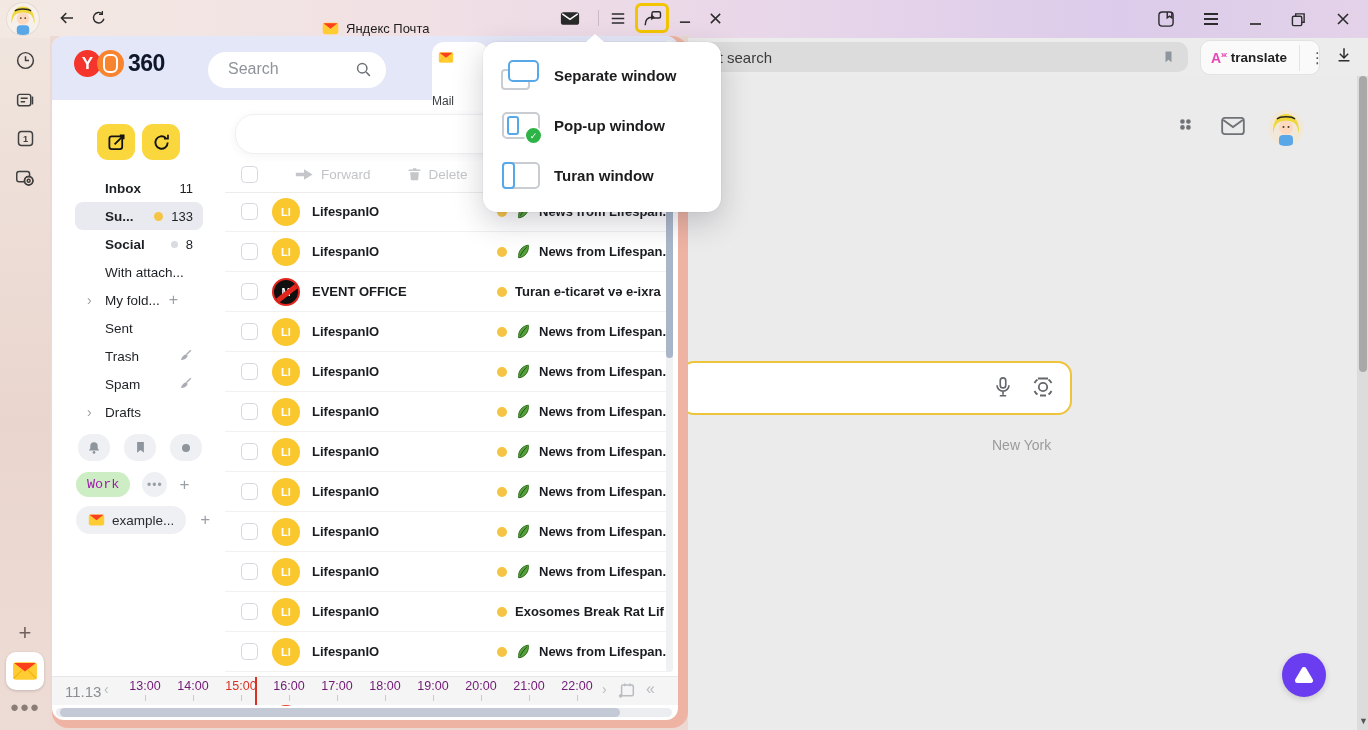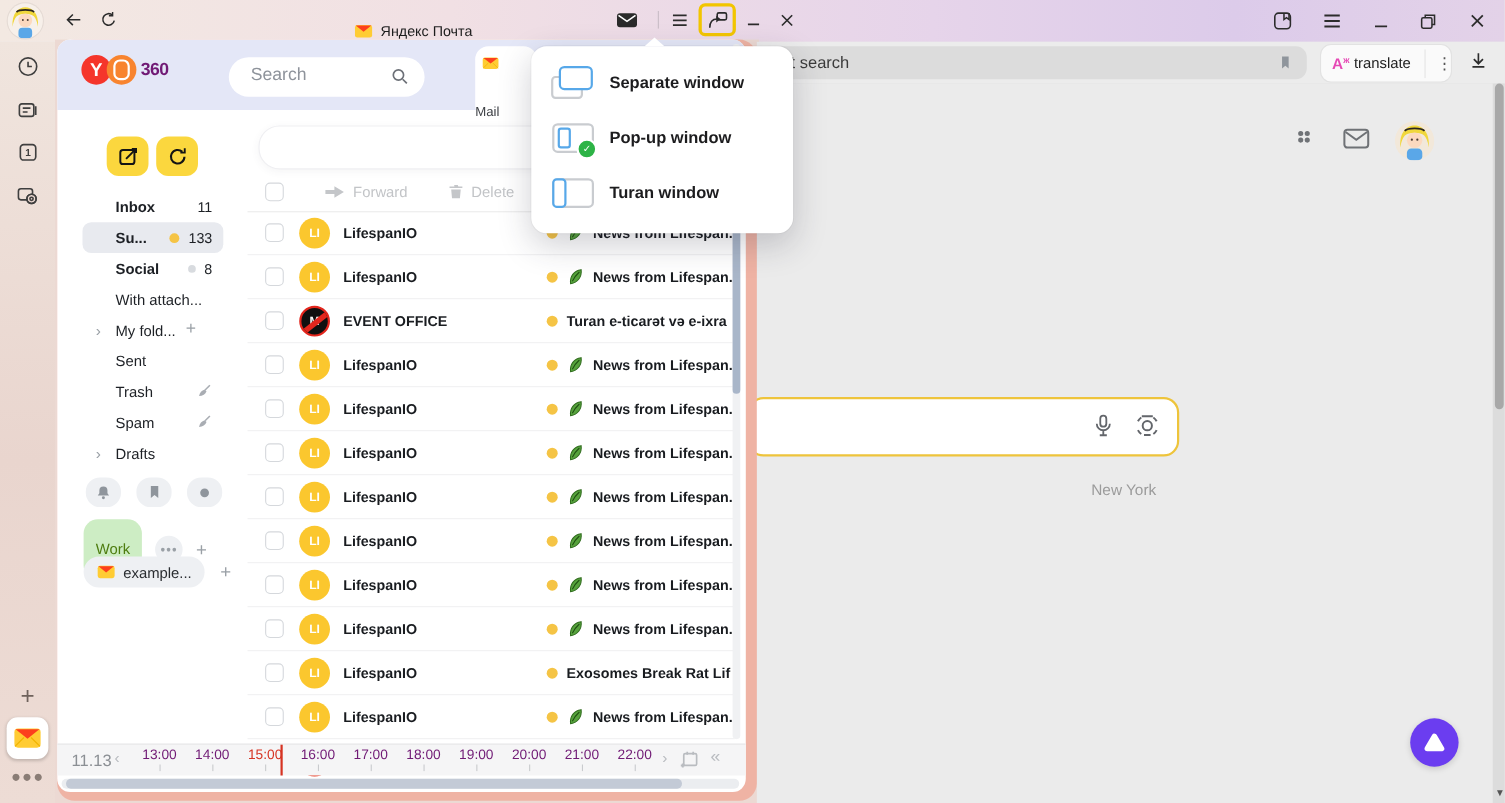--- a/index.html
+++ b/index.html
@@ -23,21 +23,21 @@
   .avatar-sm{left:7px;top:3px;width:32px;height:32px;border-radius:50%;overflow:hidden;box-shadow:0 0 0 1px rgba(0,0,0,.06);}
 
   
   .addr-row{left:688px;top:38px;width:680px;height:38px;background:#ececec;border-bottom:1px solid #dedede;}
   .addr-pill{position:absolute;left:0px;top:4px;width:500px;height:30px;background:#dcdcdc;border-radius:0 10px 10px 0;display:flex;align-items:center;}
   .addr-text{margin-left:14px;font-size:15px;color:#3c3c3c;}
   .addr-bm{position:absolute;right:12px;top:7px;}
   .tr-group{position:absolute;left:512px;top:2px;width:118px;height:33px;background:#fafafa;border:1px solid #e2e2e2;border-radius:10px;display:flex;align-items:center;}
   .tr-a{color:#e649b5;font-weight:700;font-size:14px;margin-left:10px;}
   .tr-a sup{font-size:8px;}
-  .tr-label{font-size:13.5px;color:#222;margin-left:4px;}
+  .tr-label{font-size:13.5px;color:#222;margin-left:4px;font-weight:bold;}
   .tr-dots{margin-left:12px;color:#555;font-size:15px;border-left:1px solid #e4e4e4;padding:4px 0 4px 10px;}
   .dl-btn{position:absolute;left:646px;top:6px;}
   .page{left:688px;top:76px;width:670px;height:654px;background:#ebebeb;}
   .page-ic-row{left:1176px;top:110px;display:flex;align-items:center;gap:22px;}
   .page-av{width:36px;height:36px;border-radius:50%;overflow:hidden;}
   .ysearch{left:680px;top:361px;width:388px;height:50px;background:#fff;border:2px solid #eec43b;border-radius:14px;}
   .ysearch-ics{position:absolute;right:14px;top:11px;display:flex;gap:16px;color:#63666b;}
   .location{left:992px;top:437px;font-size:14px;color:#9b9b9b;}
   .alice{left:1282px;top:653px;width:44px;height:44px;border-radius:50%;background:#6b3df0;display:flex;align-items:center;justify-content:center;box-shadow:0 2px 6px rgba(0,0,0,.15);}
   .r-scroll{left:1357px;top:76px;width:11px;height:654px;background:#dcdcdc;}
@@ -53,21 +53,21 @@
   .tb-title{position:absolute;left:272px;top:0;height:36px;display:flex;align-items:flex-end;gap:7px;font-size:13px;color:#1d1d1d;}
   .tb-sep{position:absolute;left:548px;top:10px;width:1px;height:16px;background:#c9bcc6;}
   .tb-hl{position:absolute;left:585px;top:3px;width:34px;height:30px;border:3px solid #f2c500;border-radius:6px;box-sizing:border-box;}
 
   
   .m-header{left:0;top:0;width:626px;height:64px;background:#e4e7f7;}
   .logo{position:absolute;left:22px;top:14px;display:flex;align-items:center;}
   .logo-y{width:27px;height:27px;border-radius:50%;background:#f5352b;color:#fff;font-weight:800;font-size:17px;display:flex;align-items:center;justify-content:center;}
   .logo-o{width:27px;height:27px;border-radius:50%;background:#f8842f;margin-left:-4px;display:flex;align-items:center;justify-content:center;}
   .logo-o i{display:block;width:11px;height:15px;border:2.5px solid #fff;border-radius:6px;}
-  .logo-360{font-size:16px;font-weight:800;color:#701a75;margin-left:4px;letter-spacing:-.5px;}
+  .logo-360{font-size:23px;font-weight:800;color:#0f172a;margin-left:4px;letter-spacing:-.5px;}
   .m-search{position:absolute;left:156px;top:16px;width:178px;height:36px;background:#fff;border-radius:18px;}
   .m-search input{position:absolute;left:18px;top:7px;width:120px;border:0;outline:0;font-size:16px;color:#333;background:transparent;font-family:inherit;}
   .m-search input::placeholder{color:#8e939b;}
   .m-search .mag{position:absolute;right:14px;top:9px;color:#6c7077;}
   .mail-tab{position:absolute;left:380px;top:6px;width:56px;height:66px;background:#fff;border-radius:12px;display:flex;flex-direction:column;align-items:flex-start;padding-top:9px;box-sizing:border-box;gap:26px;}
   .mail-tab .lbl{font-size:12px;color:#3c3f44;margin-top:4px;}
 
   
   .compose{position:absolute;left:45px;top:88px;width:38px;height:36px;background:#fbd73e;border-radius:11px;display:flex;align-items:center;justify-content:center;}
   .refresh{position:absolute;left:90px;top:88px;width:38px;height:36px;background:#fbd73e;border-radius:11px;display:flex;align-items:center;justify-content:center;}
@@ -82,21 +82,21 @@
   .f-sp{flex:1;}
   .f-dot{display:none;width:9px;height:9px;border-radius:50%;margin-right:8px;}
   .f-dot.yellow{display:block;background:#f5c445;}
   .f-dot.gray{display:block;background:#d8dbdf;width:7px;height:7px;}
   .f-count{font-size:13px;color:#1d2025;}
   .f-broom{display:none;margin-left:8px;}
   .f-broom.on{display:block;}
   .side-pills{position:absolute;left:26px;top:398px;display:flex;gap:14px;}
   .spill{width:32px;height:27px;background:#eef0f3;border-radius:13px;display:flex;align-items:center;justify-content:center;}
   .work-row{position:absolute;left:24px;top:436px;display:flex;align-items:center;gap:12px;}
-  .work-pill{height:25px;padding:15px 11px;background:#cdedc4;border-radius:13px;font-size:13.5px;color:#4d7c0f;display:flex;align-items:center;}
+  .work-pill{height:25px;padding:0 11px;background:#cdedc4;border-radius:13px;font-size:13.5px;color:#a21caf;display:flex;align-items:center;font-family:Liberation Mono, monospace;}
   .more-circ{width:25px;height:25px;border-radius:50%;background:#eef0f3;color:#9aa0a6;font-size:12px;display:flex;align-items:center;justify-content:center;letter-spacing:1px;}
   .plus-gray{color:#9aa0a6;font-size:17px;}
   .acct-row{position:absolute;left:24px;top:470px;display:flex;align-items:center;gap:14px;}
   .acct-pill{height:28px;padding:0 12px;background:#eef0f3;border-radius:14px;display:flex;align-items:center;gap:7px;font-size:13.5px;color:#2a2d31;}
 
   
   .filter-bar{position:absolute;left:183px;top:78px;width:434px;height:38px;background:#fff;border:1px solid #efeff2;border-radius:19px;box-shadow:0 2px 8px rgba(60,60,90,.06);}
   .list-toolbar{position:absolute;left:173px;top:120px;width:443px;height:36px;display:flex;align-items:center;border-bottom:1px solid #ececec;color:#c2c4c7;font-size:13.5px;}
   .lt-cb{margin-left:16px;}
   .cb{width:17px;height:17px;border:1.5px solid #d5d8dc;border-radius:4.5px;background:#fff;box-sizing:border-box;}

